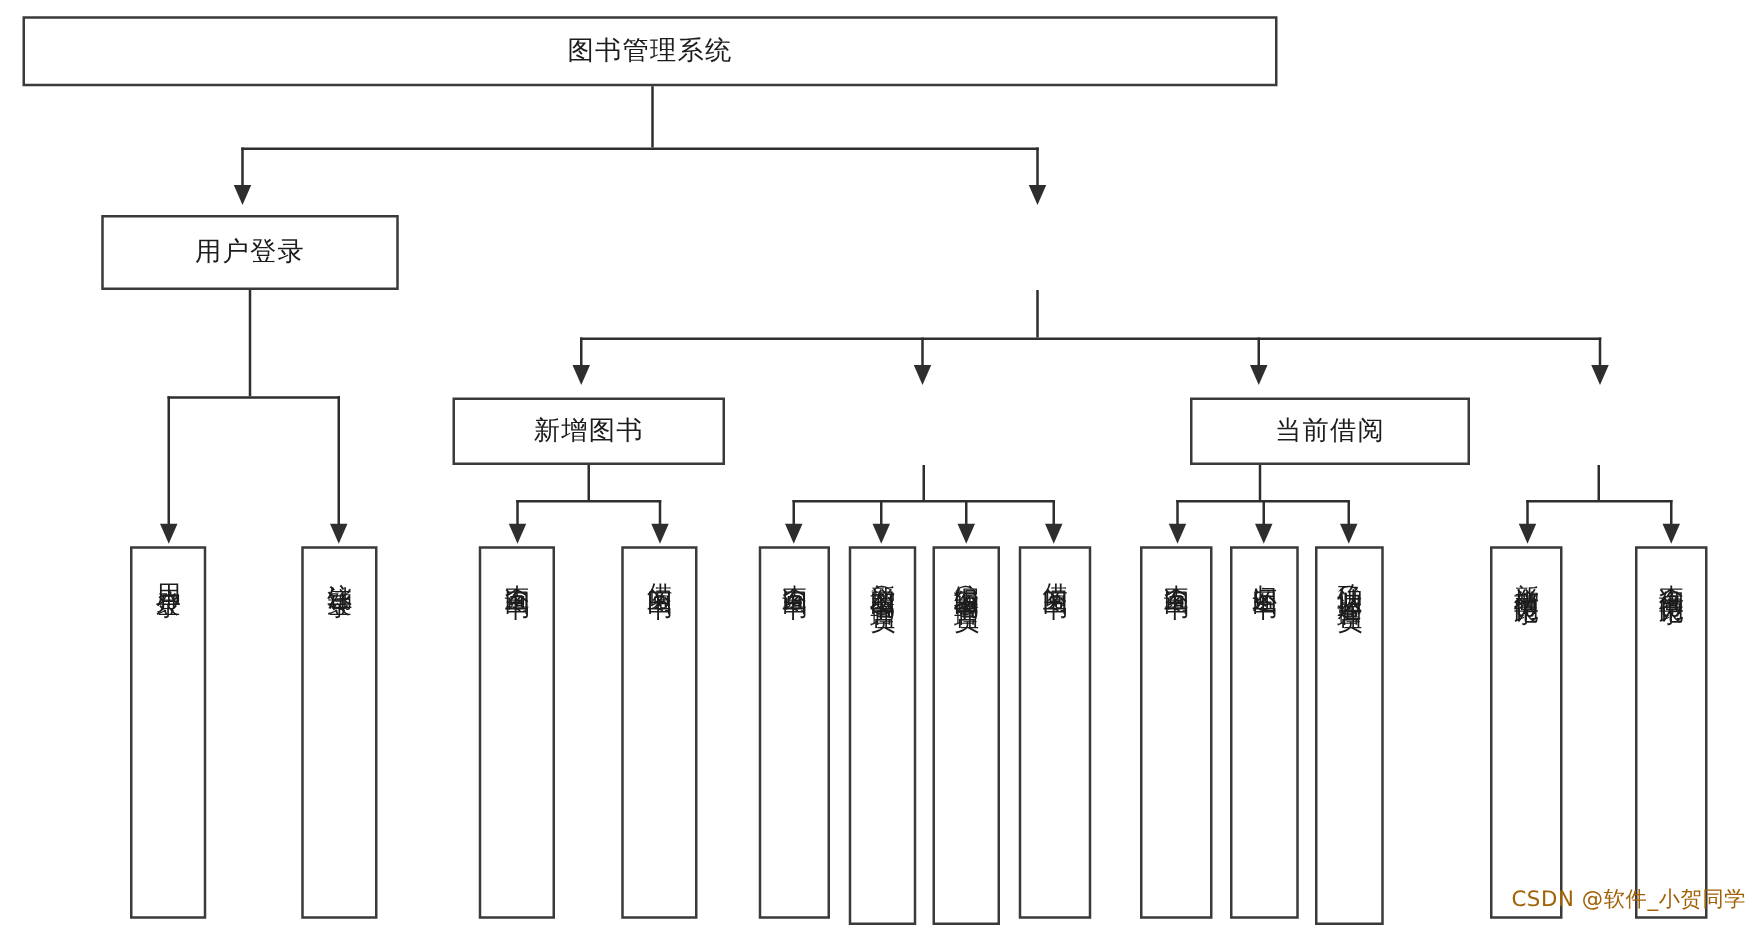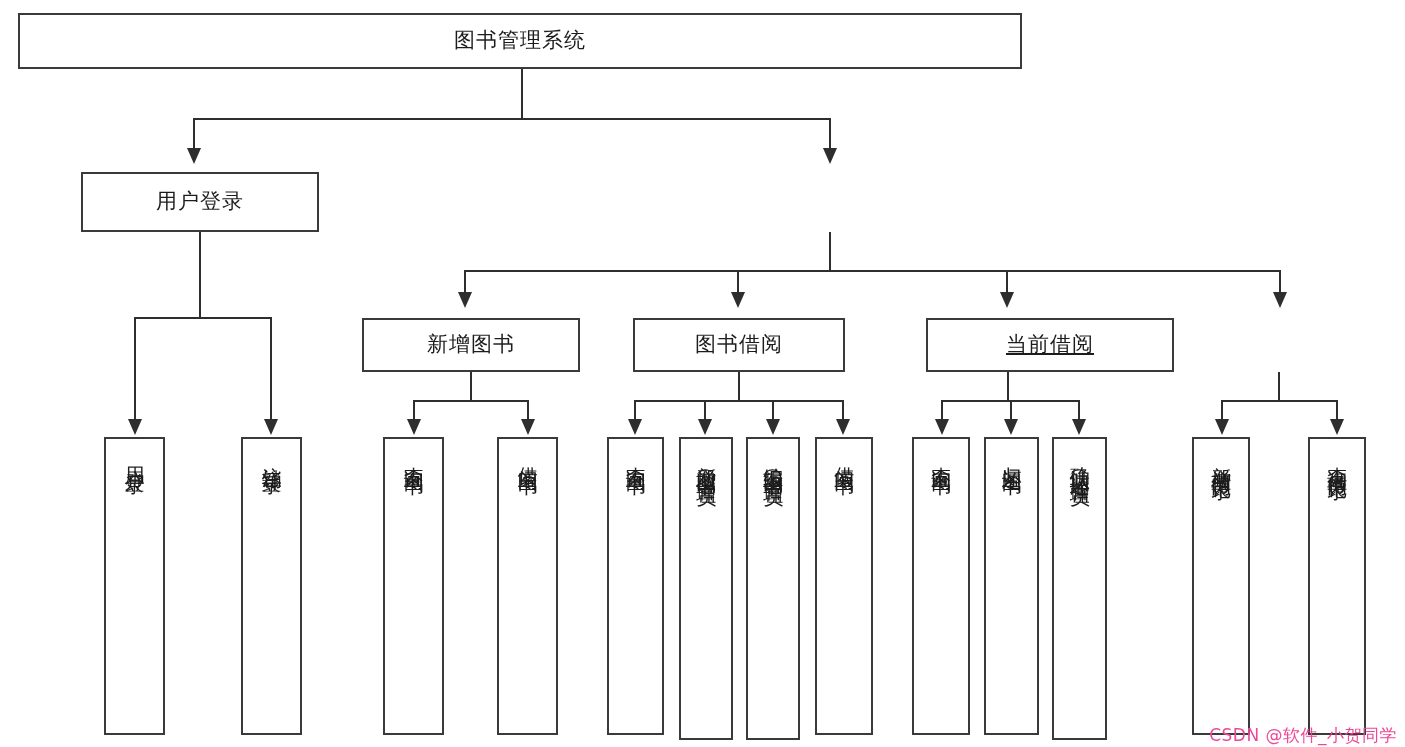--- a/index.html
+++ b/index.html
@@ -70,23 +70,23 @@
     width: 0;
     height: 0;
     border-left: 7px solid transparent;
     border-right: 7px solid transparent;
     border-top: 16px solid #2e2e2e;
   }
   
   #watermark {
     position: absolute;
     right: 8px;
-    bottom: 0;
+    bottom: 16px;
     font-size: 17px;
-    color: #ec4899;
+    color: #a16207;
     letter-spacing: 0.5px;
     white-space: nowrap;
     font-family: "DejaVu Sans", "Liberation Sans", sans-serif;
   }
 </style>
 </head>
 <body>
 
 <div id="diagram-root">
 
@@ -121,24 +121,21 @@
   <div class="vline" style="left:737px; top:270px; width:2px; height:24px;"></div>
   <div class="arrow" style="left:731px; top:292px;"></div>
   <div class="vline" style="left:1006px; top:270px; width:2px; height:24px;"></div>
   <div class="arrow" style="left:1000px; top:292px;"></div>
   <div class="vline" style="left:1279px; top:270px; width:2px; height:24px;"></div>
   <div class="arrow" style="left:1273px; top:292px;"></div>
 
   <div class="node" style="left:362px; top:318px; width:218px; height:54px;">
     <span class="node-label">新增图书</span>
   </div>
-  <div class="node" style="left:633px; top:318px; width:212px; height:54px;">
-    <span class="node-label">图书借阅</span>
-  </div>
-  <div class="node" style="left:926px; top:318px; width:248px; height:54px;text-decoration:underline;">
+  <div class="node" style="left:952px; top:318px; width:224px; height:54px;">
     <span class="node-label">当前借阅</span>
   </div>
 
   <div class="vline" style="left:470px; top:372px; width:2px; height:28px;"></div>
   <div class="hline" style="left:413px; top:400px; width:116px; height:2px;"></div>
   <div class="vline" style="left:413px; top:400px; width:2px; height:20px;"></div>
   <div class="arrow" style="left:407px; top:419px;"></div>
   <div class="vline" style="left:527px; top:400px; width:2px; height:20px;"></div>
   <div class="arrow" style="left:521px; top:419px;"></div>
 

